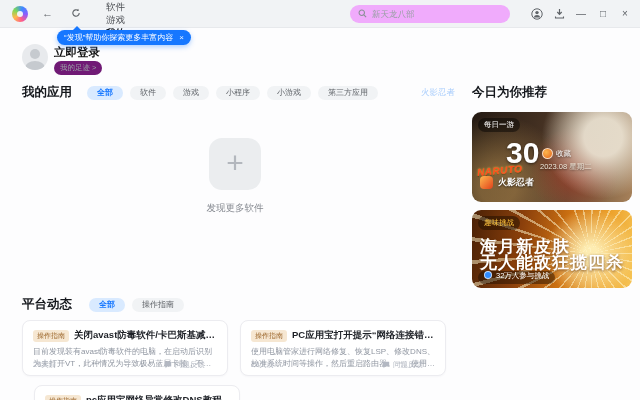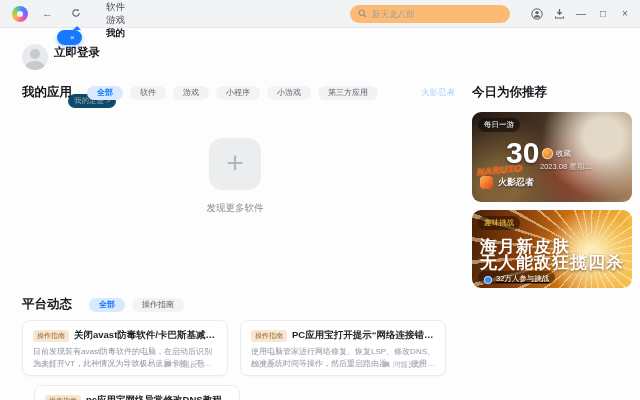--- a/index.html
+++ b/index.html
@@ -11,21 +11,21 @@
   .topbar { position:absolute; top:0; left:0; width:640px; height:28px; background:#f1f3f5;
             border-bottom:1px solid #e7e9ec; display:flex; align-items:center; }
   .logo { width:16px; height:16px; border-radius:50%; margin-left:12px; position:relative; flex:0 0 auto;
           background:conic-gradient(from 20deg,#3d8bff,#8a5cff,#ff5c8a,#ffb84d,#7ed957,#3d8bff); }
   .logo-hole { position:absolute; left:5px; top:5px; width:6px; height:6px; border-radius:50%; background:#f1f3f5; }
   .tb-btn { background:none; border:none; color:#5f6368; font-size:11px; line-height:1; cursor:pointer;
             padding:2px 4px; margin-left:10px; font-family:inherit; }
   .nav { display:flex; align-items:center; margin-left:8px;flex-direction:column; }
   .nav-item { font-size:9.5px; color:#4a4d52; margin-left:13px; cursor:pointer; }
   .nav-item.active { color:#111; font-weight:bold; }
-  .search { margin-left:auto; width:160px; height:18px; background:#fdba74; border-radius:9px;
+  .search { margin-left:auto; width:160px; height:18px; background:#f0abfc; border-radius:9px;
             display:flex; align-items:center; padding:0 8px; }
   .search input { border:none; outline:none; background:transparent; font-size:8.5px; color:#555;
                   width:130px; margin-left:5px; font-family:inherit; }
   .search input::placeholder { color:#9aa0a6; }
   .tb-icons { display:flex; align-items:center; margin-left:12px; margin-right:8px; }
   .tb-ico { width:14px; height:14px; margin-left:8px; display:flex; align-items:center; justify-content:center;
             color:#5f6368; font-size:10px; cursor:pointer; }
   .tb-ico svg { display:block; }
 
   
@@ -35,22 +35,22 @@
   .tooltip .arrow { position:absolute; top:-4px; left:16px; width:0; height:0;
                     border-left:4px solid transparent; border-right:4px solid transparent; border-bottom:4px solid #1677ff; }
   .tooltip .close { margin-left:6px; font-size:8px; cursor:pointer; opacity:.9; }
 
   
   .avatar { position:absolute; left:22px; top:44px; width:26px; height:26px; border-radius:50%;
             background:#e8eaed; overflow:hidden; }
   .avatar .head { position:absolute; left:8px; top:5px; width:10px; height:10px; border-radius:50%; background:#c6cacf; }
   .avatar .body { position:absolute; left:3px; top:17px; width:20px; height:14px; border-radius:50%; background:#c6cacf; }
   .login { position:absolute; left:54px; top:45px; font-size:11.5px; font-weight:bold; color:#111; cursor:pointer; }
-  .footprint { position:absolute; left:68px; top:61px; background:#0c4a6e; color:#9aa0a6;
-               border-radius:7px; font-size:7.5px; padding:2px 6px; cursor:pointer;margin-top:33px; }
+  .footprint { position:absolute; left:54px; top:61px; background:#701a75; color:#9aa0a6;
+               border-radius:7px; font-size:7.5px; padding:2px 6px; cursor:pointer; }
 
   
   .section-title { font-size:12.5px; font-weight:bold; color:#15181d; }
   .myapps-row { position:absolute; left:22px; top:84px; width:433px; display:flex; align-items:center; }
   .pill { height:14px; display:inline-flex; align-items:center; border-radius:8px; padding:0 10px;
           font-size:8px; background:#f1f3f5; color:#5f6368; margin-left:7px; cursor:pointer; white-space:nowrap; }
   .pill.active { background:#d9eaff; color:#1677ff; font-weight:bold; }
   .myapps-row .tabs { display:flex; align-items:center; margin-left:8px; }
   .update-all { margin-left:auto; font-size:8.5px; color:#a9cdfc; cursor:pointer; }
   .plus-area { position:absolute; left:15px; top:124px; width:440px; text-align:center; }
@@ -87,21 +87,21 @@
              border:1px solid rgba(255,255,255,.7); }
   .fav-label { margin-left:3px; font-size:7.5px; color:#fff; text-shadow:0 1px 2px rgba(0,0,0,.6); }
   .date-label { position:absolute; left:68px; top:50px; font-size:7.5px; color:#efe8da; text-shadow:0 1px 2px rgba(0,0,0,.6); }
   .game-row { position:absolute; left:8px; top:64px; display:flex; align-items:center; }
   .game-ico { width:13px; height:13px; border-radius:4px; background:linear-gradient(135deg,#ffb84d,#e2411b); }
   .game-label { margin-left:5px; font-size:9px; font-weight:bold; color:#fff; text-shadow:0 1px 2px rgba(0,0,0,.7); }
   .skin-line { position:absolute; left:8px; font-size:17px; font-weight:bold; color:#fff;
                text-shadow:0 1px 3px rgba(90,40,0,.8); letter-spacing:1px;text-align:right; }
   .skin-line.l1 { top:25px; } .skin-line.l2 { top:41px; }
   .stat-pill { position:absolute; left:6px; top:61px; height:13px; border-radius:7px; background:rgba(25,12,0,.45);
-               display:flex; align-items:flex-end; padding:0 6px;text-decoration:underline; }
+               display:flex; align-items:flex-start; padding:0 6px; }
   .stat-dot { width:8px; height:8px; border-radius:50%; background:#2f8bff; border:1px solid rgba(255,255,255,.7); }
   .stat-label { margin-left:4px; font-size:7.5px; color:#fff; }
 
   
   .feed-row { position:absolute; left:22px; top:296px; display:flex; align-items:center; }
   .feed-row .tabs { display:flex; align-items:center; margin-left:10px; }
   .feed-grid { position:absolute; left:22px; top:320px; width:424px; display:flex; flex-wrap:wrap; }
   .news-card { width:206px; height:56px; background:#fff; border:1px solid #ececf0; border-radius:8px;
                padding:8px 10px; position:relative; cursor:pointer; box-shadow:0 1px 2px rgba(20,30,50,.03); }
   .news-card + .news-card { margin-left:12px; }
@@ -160,20 +160,21 @@
         </svg>
       </span>
       <span class="tb-ico">—</span>
       <span class="tb-ico">□</span>
       <span class="tb-ico">×</span>
     </div>
   </div>
 
   <div class="tooltip">
     <div class="arrow"></div>
+    <span>“发现”帮助你探索更多丰富内容</span>
     <span class="close">×</span>
   </div>
 
   <div class="avatar">
     <div class="head"></div>
     <div class="body"></div>
   </div>
   <div class="login">立即登录</div>
   <div class="footprint">我的足迹 &gt;</div>
 

